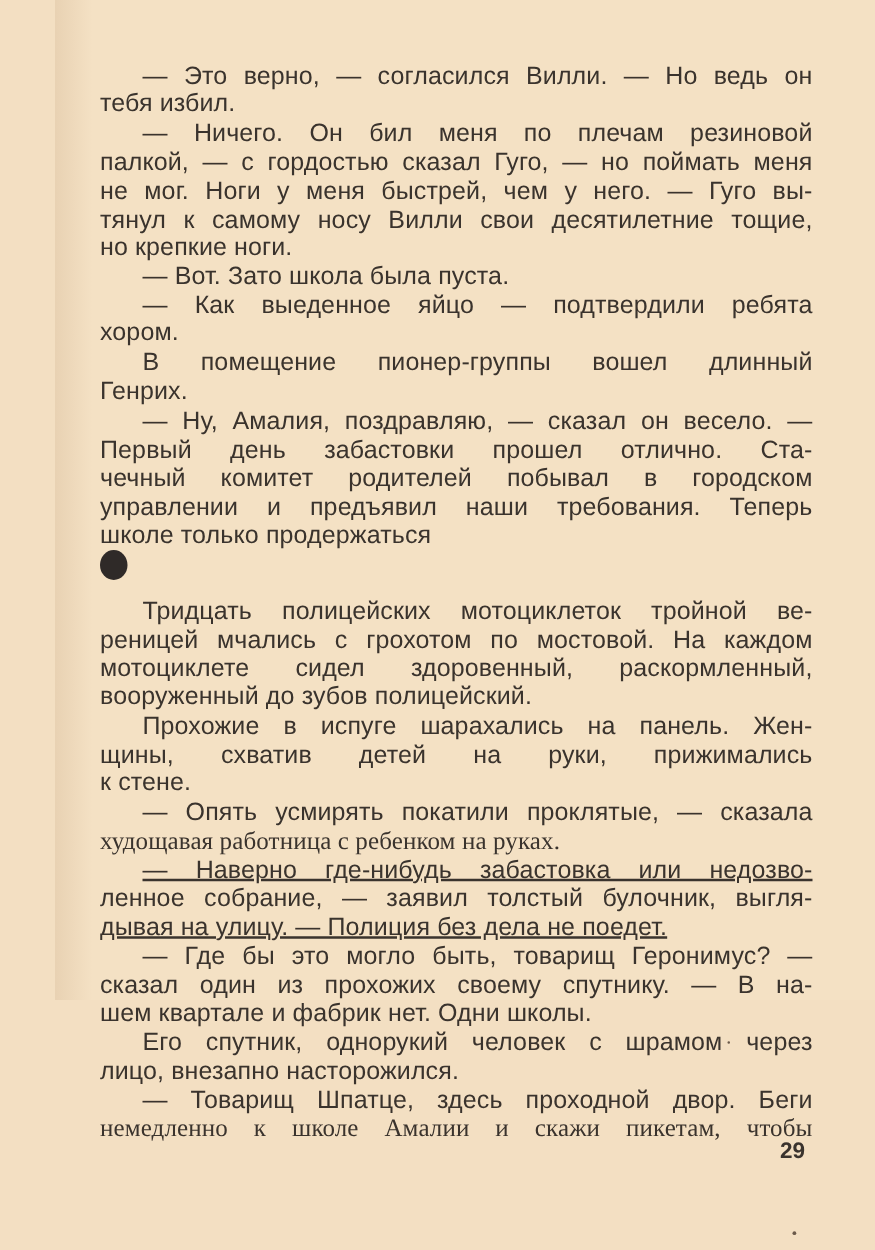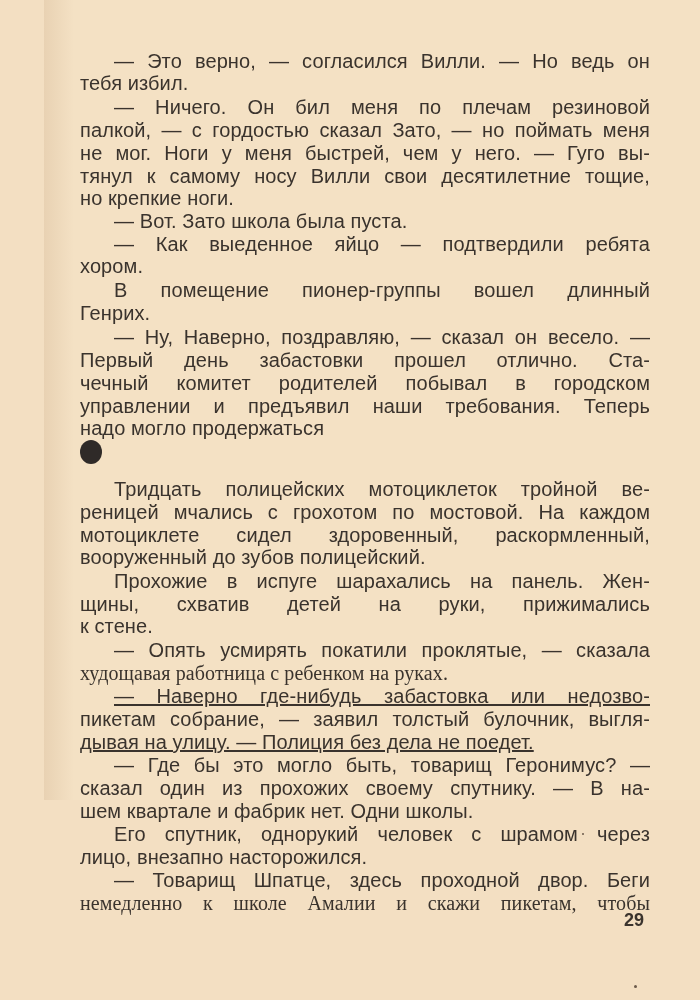--- a/index.html
+++ b/index.html
@@ -77,45 +77,45 @@
   </style>
 </head>
 <body>
 
 <div class="page">
 
   <div class="text-block" id="text-block">
       <div class="line indent" style="top: 50px; word-spacing: 0px;">— Это верно, — согласился Вилли. — Но ведь он</div>
       <div class="line last" style="top: 72px;">тебя избил.</div>
       <div class="line indent" style="top: 96px; word-spacing: 0px;">— Ничего. Он бил меня по плечам резиновой</div>
-      <div class="line" style="top: 119px; word-spacing: 0px;">палкой, — с гордостью сказал Зато, — но поймать меня</div>
+      <div class="line" style="top: 119px; word-spacing: 0px;">палкой, — с гордостью сказал Гуго, — но поймать меня</div>
       <div class="line" style="top: 142px; word-spacing: 0px;">не мог. Ноги у меня быстрей, чем у него. — Гуго вы-</div>
       <div class="line" style="top: 165px; word-spacing: 0px;">тянул к самому носу Вилли свои десятилетние тощие,</div>
       <div class="line last" style="top: 187px;">но крепкие ноги.</div>
       <div class="line indent last" style="top: 210px;">— Вот. Зато школа была пуста.</div>
       <div class="line indent" style="top: 233px; word-spacing: 0px;">— Как выеденное яйцо — подтвердили ребята</div>
       <div class="line last" style="top: 255px;">хором.</div>
       <div class="line indent" style="top: 279px; word-spacing: 0px;">В помещение пионер-группы вошел длинный</div>
       <div class="line last" style="top: 302px;">Генрих.</div>
-      <div class="line indent" style="top: 326px; word-spacing: 0px;">— Ну, Наверно, поздравляю, — сказал он весело. —</div>
+      <div class="line indent" style="top: 326px; word-spacing: 0px;">— Ну, Амалия, поздравляю, — сказал он весело. —</div>
       <div class="line" style="top: 349px; word-spacing: 0px;">Первый день забастовки прошел отлично. Ста-</div>
       <div class="line" style="top: 372px; word-spacing: 0px;">чечный комитет родителей побывал в городском</div>
       <div class="line" style="top: 395px; word-spacing: 0px;">управлении и предъявил наши требования. Теперь</div>
-      <div class="line last" style="top: 417px;">надо могло продержаться</div>
+      <div class="line last" style="top: 417px;">школе только продержаться</div>
       <div class="line indent" style="top: 478px; word-spacing: 0px;">Тридцать полицейских мотоциклеток тройной ве-</div>
       <div class="line" style="top: 501px; word-spacing: 0px;">реницей мчались с грохотом по мостовой. На каждом</div>
       <div class="line" style="top: 524px; word-spacing: 0px;">мотоциклете сидел здоровенный, раскормленный,</div>
       <div class="line last" style="top: 546px;">вооруженный до зубов полицейский.</div>
       <div class="line indent" style="top: 570px; word-spacing: 0px;">Прохожие в испуге шарахались на панель. Жен-</div>
       <div class="line" style="top: 593px; word-spacing: 0px;">щины, схватив детей на руки, прижимались</div>
       <div class="line last" style="top: 615px;">к стене.</div>
       <div class="line indent" style="top: 639px; word-spacing: 0px;">— Опять усмирять покатили проклятые, — сказала</div>
       <div class="line last" style="top: 662px; font-family: Liberation Serif, serif;">худощавая работница с ребенком на руках.</div>
       <div class="line indent" style="top: 685px; word-spacing: 0px; text-decoration: underline;">— Наверно где-нибудь забастовка или недозво-</div>
-      <div class="line" style="top: 708px; word-spacing: 0px;">пикетам собрание, — заявил толстый булочник, выгля-</div>
+      <div class="line" style="top: 708px; word-spacing: 0px;">ленное собрание, — заявил толстый булочник, выгля-</div>
       <div class="line last" style="top: 731px; text-decoration: underline;">дывая на улицу. — Полиция без дела не поедет.</div>
       <div class="line indent" style="top: 754px; word-spacing: 0px;">— Где бы это могло быть, товарищ Геронимус? —</div>
       <div class="line" style="top: 777px; word-spacing: 0px;">сказал один из прохожих своему спутнику. — В на-</div>
       <div class="line last" style="top: 800px;">шем квартале и фабрик нет. Одни школы.</div>
       <div class="line indent" style="top: 823px; word-spacing: 0px;">Его спутник, однорукий человек с шрамом через</div>
       <div class="line last" style="top: 846px;">лицо, внезапно насторожился.</div>
       <div class="line indent" style="top: 869px; word-spacing: 0px;">— Товарищ Шпатце, здесь проходной двор. Беги</div>
       <div class="line" style="top: 892px; word-spacing: 0px; font-family: Liberation Serif, serif;">немедленно к школе Амалии и скажи пикетам, чтобы</div>
     </div>
 

